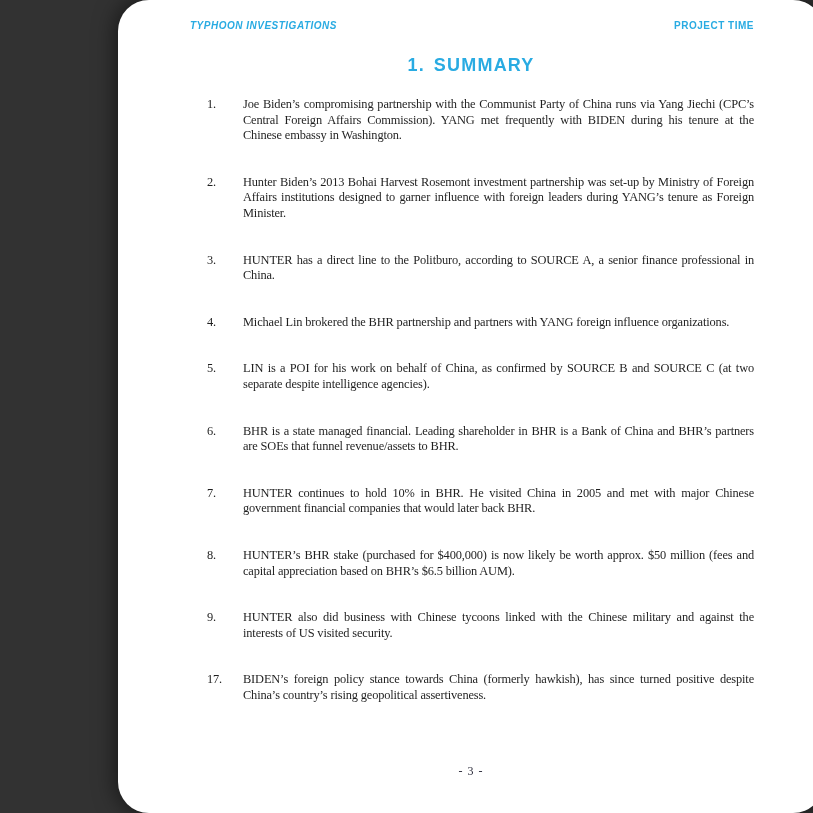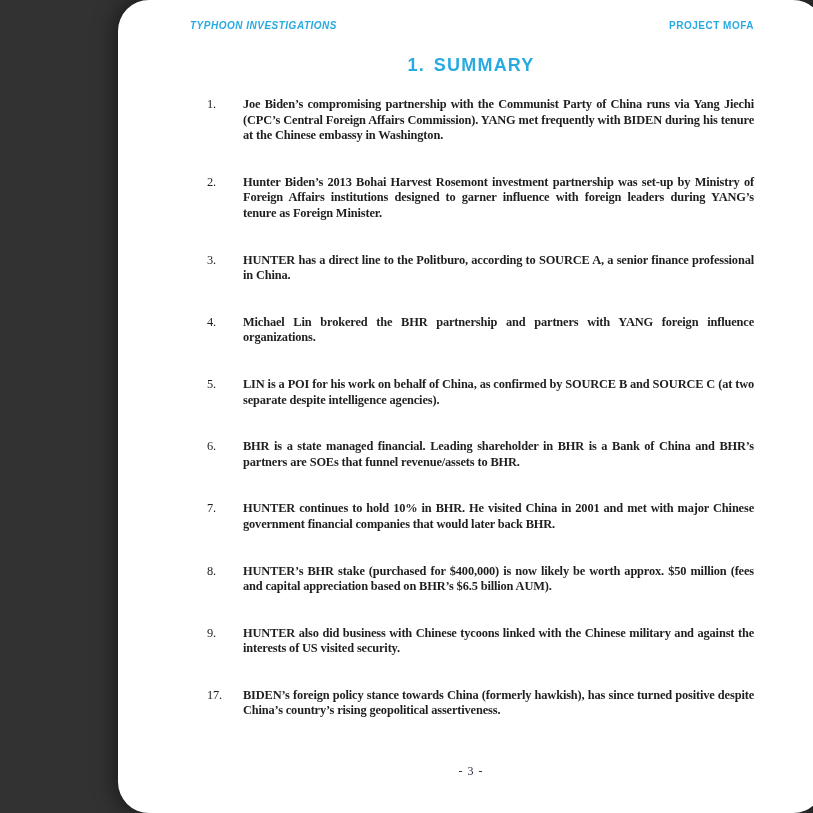--- a/index.html
+++ b/index.html
@@ -66,39 +66,38 @@
     letter-spacing:-0.15px;
   }
   .item .num{
     flex:0 0 36px;
     width:36px;
   }
   .item .txt{
     flex:1;
     text-align:justify;
     text-justify:inter-word;
-    font-weight:bold;
   }
   .footer{
     position:absolute;
     top:764px;left:0;right:0;
     text-align:center;
     color:#2b2b3a;
     font-size:12px;
     letter-spacing:1px;
   }
 </style>
 </head>
 <body>
 
 <div class="page">
 
   <div class="header">
     <span class="left">TYPHOON INVESTIGATIONS</span>
-    <span class="right">PROJECT MOFA</span>
+    <span class="right">PROJECT TIME</span>
   </div>
 
   <h1 class="doc-title">
     <span class="t-num">1.</span><span>SUMMARY</span>
   </h1>
 
   <ol class="list">
   <li class="item">
     <span class="num">1.</span>
     <span class="txt">Joe Biden’s compromising partnership with the Communist Party of China runs via Yang Jiechi (CPC’s Central Foreign Affairs Commission). YANG met frequently with BIDEN during his tenure at the Chinese embassy in Washington.</span>
@@ -124,21 +123,21 @@
     <span class="txt">LIN is a POI for his work on behalf of China, as confirmed by SOURCE B and SOURCE C (at two separate despite intelligence agencies).</span>
   </li>
 
   <li class="item">
     <span class="num">6.</span>
     <span class="txt">BHR is a state managed financial. Leading shareholder in BHR is a Bank of China and BHR’s partners are SOEs that funnel revenue/assets to BHR.</span>
   </li>
 
   <li class="item">
     <span class="num">7.</span>
-    <span class="txt">HUNTER continues to hold 10% in BHR. He visited China in 2001 and met with major Chinese government financial companies that would later back BHR.</span>
+    <span class="txt">HUNTER continues to hold 10% in BHR. He visited China in 2005 and met with major Chinese government financial companies that would later back BHR.</span>
   </li>
 
   <li class="item">
     <span class="num">8.</span>
     <span class="txt">HUNTER’s BHR stake (purchased for $400,000) is now likely be worth approx. $50 million (fees and capital appreciation based on BHR’s $6.5 billion AUM).</span>
   </li>
 
   <li class="item">
     <span class="num">9.</span>
     <span class="txt">HUNTER also did business with Chinese tycoons linked with the Chinese military and against the interests of US visited security.</span>

